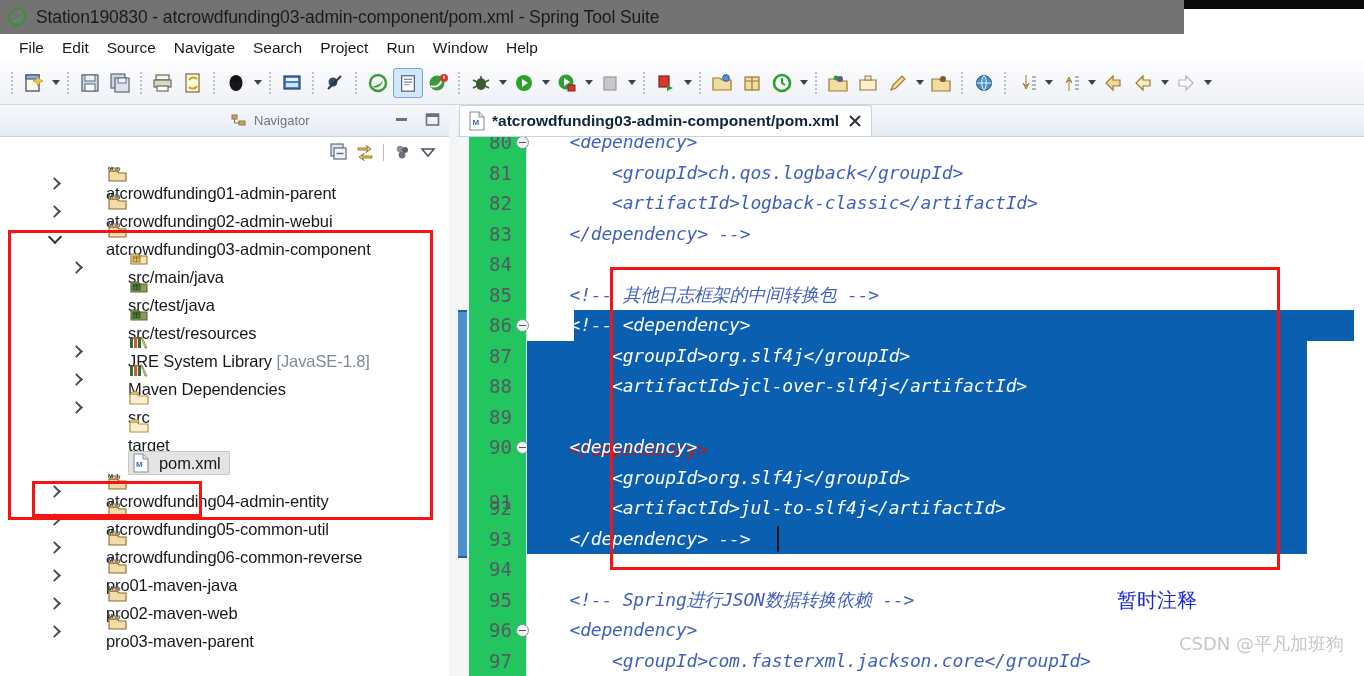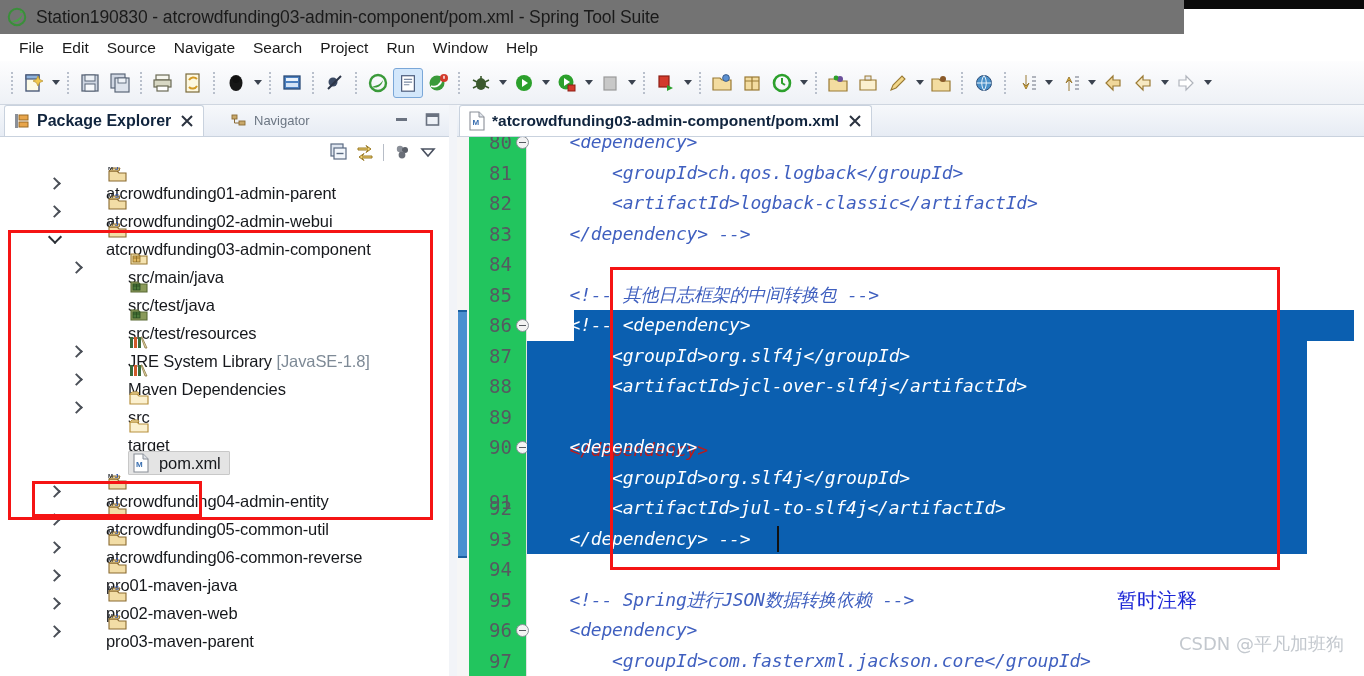--- a/index.html
+++ b/index.html
@@ -553,31 +553,20 @@
       <svg width="22" height="22" viewBox="0 0 22 22">
         <path d="M11 4l7 7-7 7v-4H4V8h7z" fill="#ffffff" stroke="#b0b4bc" stroke-width="1.2"></path>
       </svg>
     </div>
     <div class="tb-arrow"></div>
   </div>
 
   <div class="left-panel">
 
     <div class="pe-tabrow">
-      <div class="pe-tab">
-        <svg width="18" height="18" viewBox="0 0 18 18" style="margin-right:6px">
-          <rect x="2" y="2" width="3" height="14" fill="#8a8f98"></rect>
-          <rect x="6" y="3" width="9" height="5" fill="#e8a54a" stroke="#9a6a24" stroke-width="1"></rect>
-          <rect x="6" y="10" width="9" height="5" fill="#e8a54a" stroke="#9a6a24" stroke-width="1"></rect>
-        </svg>
-        <span class="pe-tab-title">Package Explorer</span>
-        <svg width="16" height="16" viewBox="0 0 16 16" style="margin-left:8px">
-          <path d="M3 3l10 10M13 3L3 13" stroke="#2b3340" stroke-width="2" fill="none"></path>
-        </svg>
-      </div>
       <div class="pe-tab-inactive">
         <svg width="18" height="18" viewBox="0 0 18 18" style="margin-right:6px">
           <rect x="2" y="3" width="5" height="4" fill="#c8a86a" stroke="#8a6a34" stroke-width=".9"></rect>
           <rect x="9" y="9" width="6" height="4" fill="#c8a86a" stroke="#8a6a34" stroke-width=".9"></rect>
           <path d="M4.5 7v4h4.5" fill="none" stroke="#8a6a34" stroke-width="1"></path>
         </svg>
         <span class="lbl">Navigator</span>
       </div>
       <div class="pe-winbtns">
         <svg width="17" height="17" viewBox="0 0 17 17">

